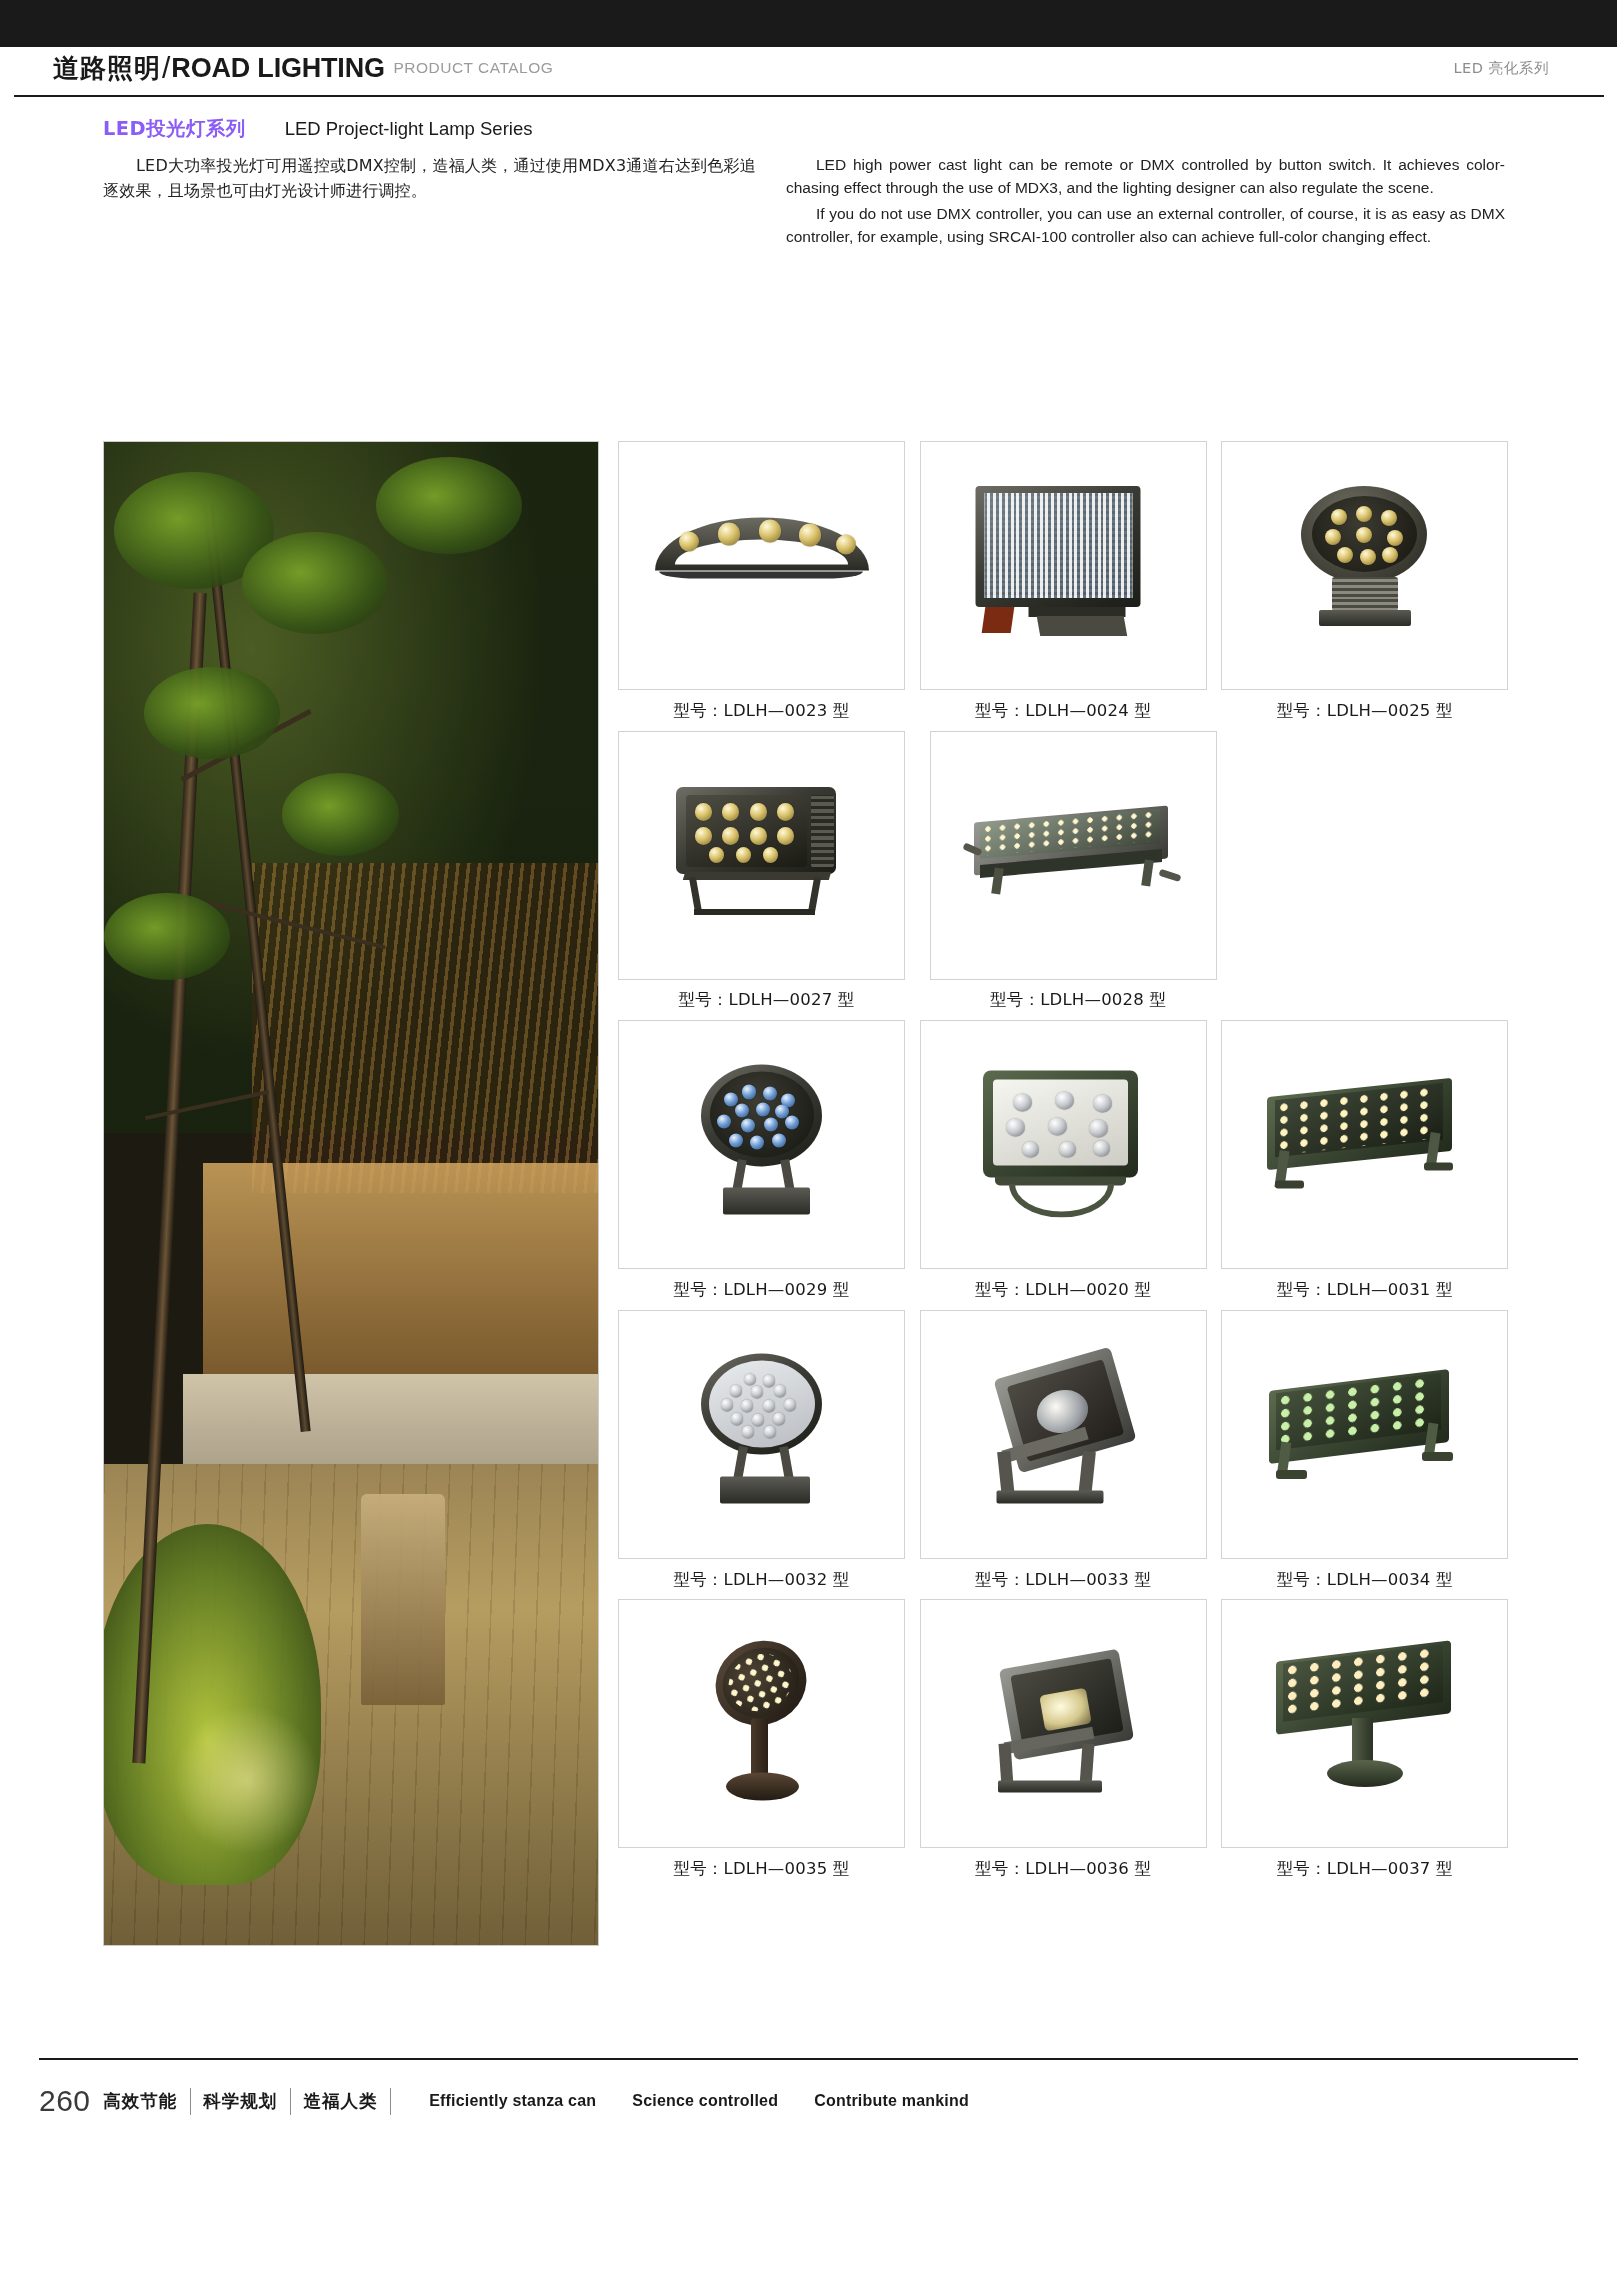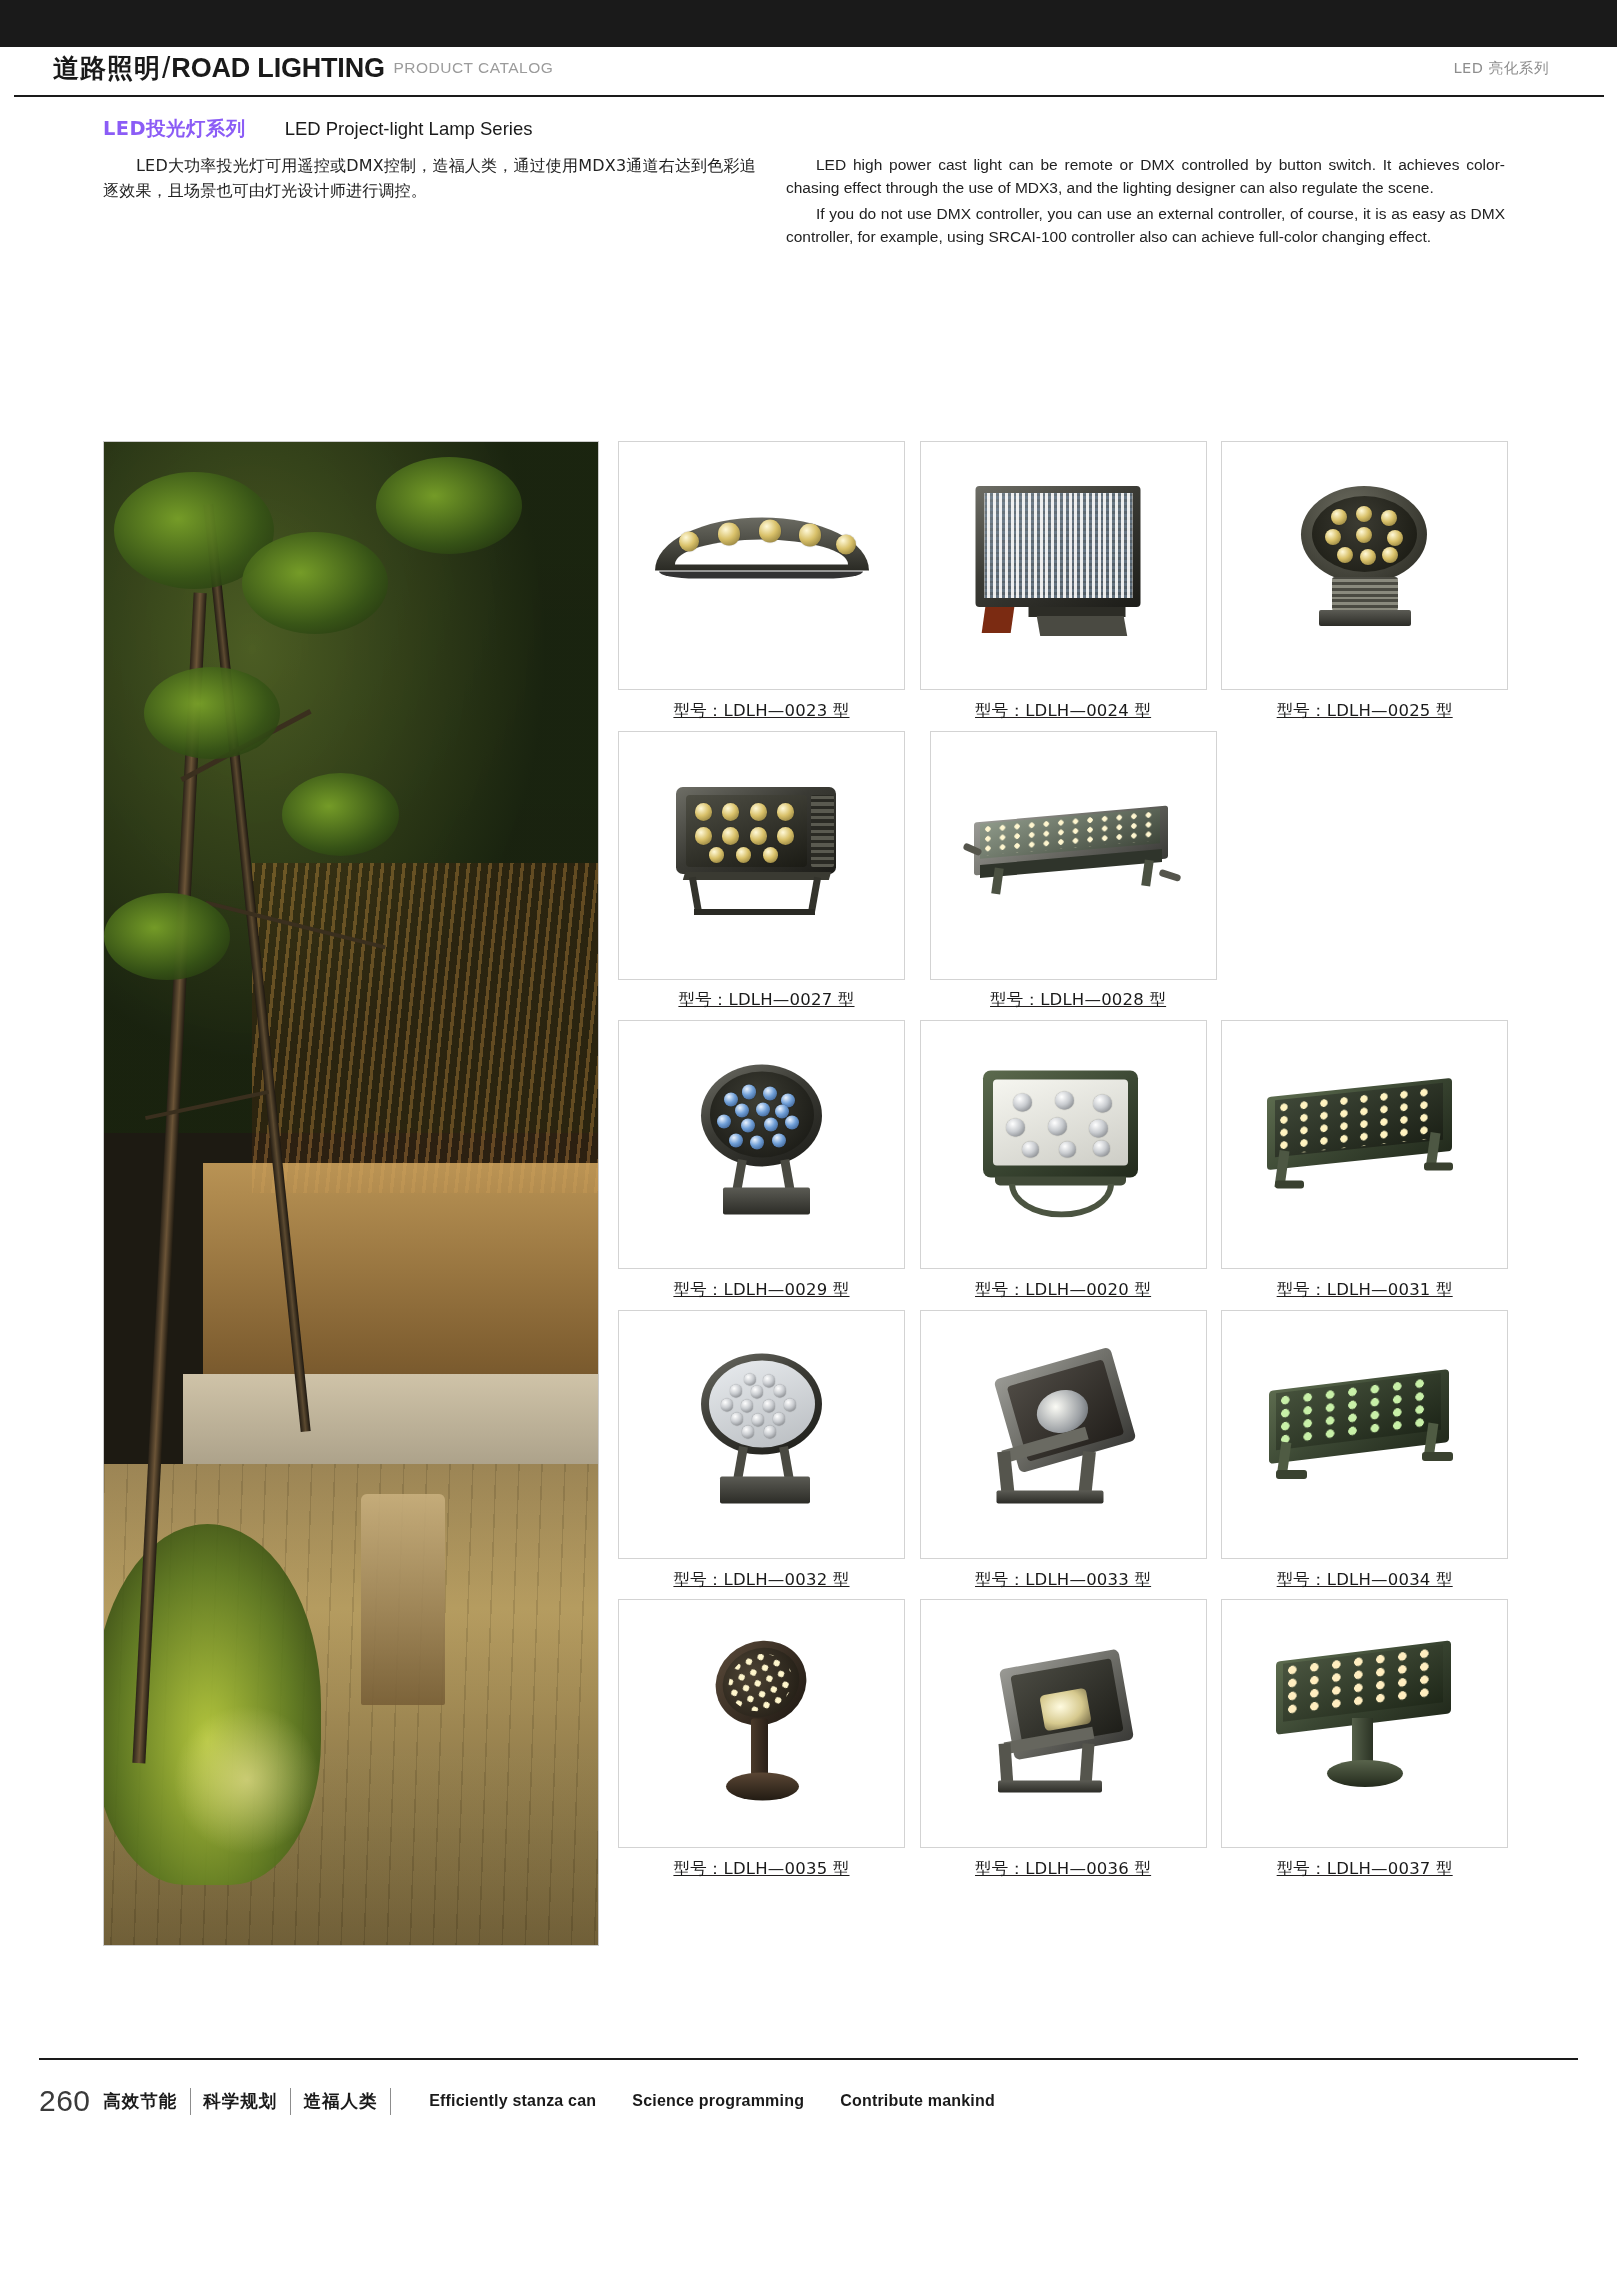--- a/index.html
+++ b/index.html
@@ -208,21 +208,21 @@
   .grid {
     position: absolute;
     top: 441px; left: 618px;
     width: 889px;
   }
   .grid-row {
     display: flex;
     gap: 14.6px;
     margin-bottom: 6.8px;
   }
-  .cell { width: 297px; text-decoration: underline; }
+  .cell { width: 297px; }
   .cell-frame {
     width: 287px;
     height: 249px;
     border: 1px solid #d3d3d3;
     background: #ffffff;
     position: relative;
     overflow: hidden;
   }
   .cell-label {
     margin-top: 6.8px;
@@ -646,18 +646,18 @@
   <div class="footer-row">
     <div class="footer-page">260</div>
     <div class="footer-cn">高效节能</div>
     <div class="footer-div"></div>
     <div class="footer-cn">科学规划</div>
     <div class="footer-div"></div>
     <div class="footer-cn">造福人类</div>
     <div class="footer-div"></div>
     <div class="footer-en">
       <span>Efficiently stanza can</span>
-      <span>Science programming</span>
+      <span>Science controlled</span>
       <span>Contribute mankind</span>
     </div>
   </div>
 </div>
 
 
 </body></html>

